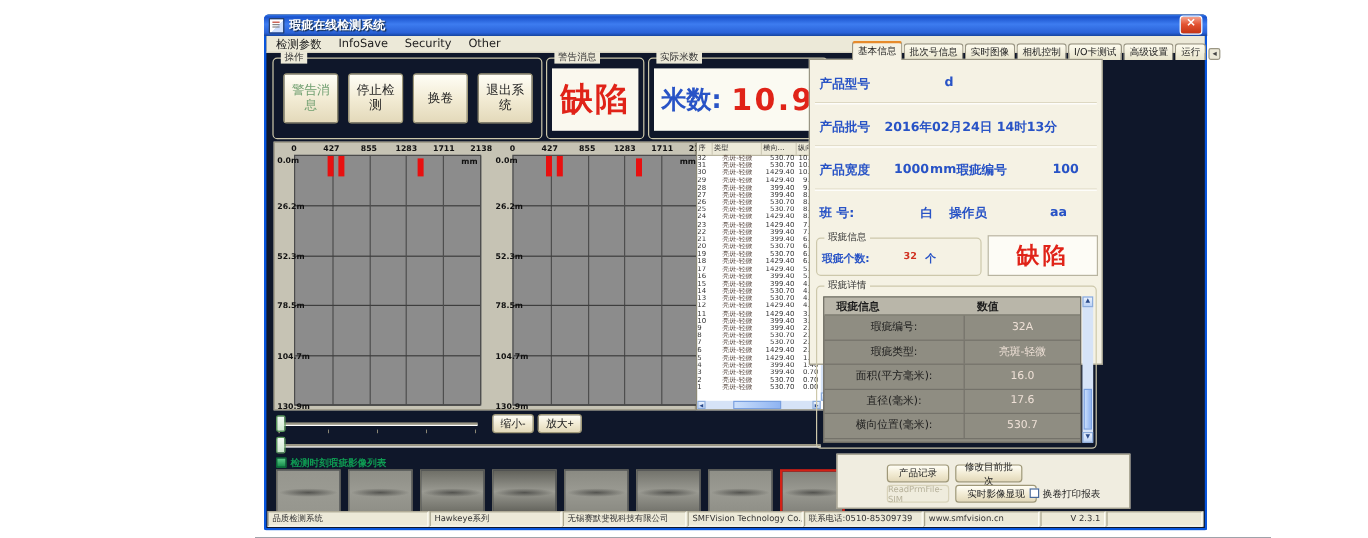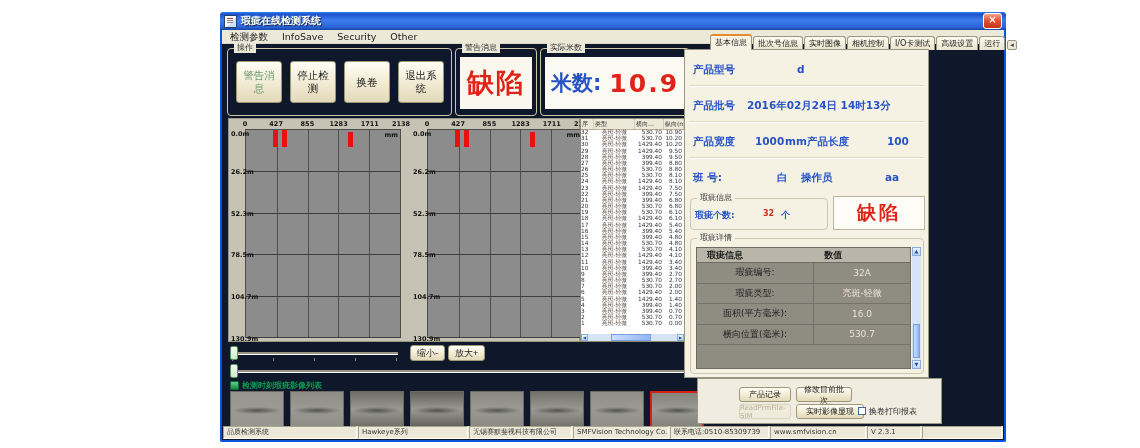--- a/index.html
+++ b/index.html
@@ -57,21 +57,21 @@
   .thumb-label{position:absolute;font-size:8px;color:#0e9a52;font-weight:bold;display:flex;align-items:center;gap:3px;white-space:nowrap}
   .thumb-label .ic{width:7px;height:7px;background:linear-gradient(#5ecf8a,#128a48);border:1px solid #0a6a36;border-radius:1px}
   .thumb{position:absolute;width:54px;height:37px;border:1px solid #6a6a62;box-sizing:border-box;overflow:hidden}
   .thumb:after{content:"";position:absolute;left:3%;right:3%;top:42%;height:22%;background:radial-gradient(ellipse at 50% 50%,rgba(15,15,15,.5),rgba(15,15,15,0) 72%)}
   .thumb.sel{border:2px solid #d42015}
   
   .tabs{position:absolute;left:488px;top:24px;height:14px;display:flex;align-items:flex-end}
   .tab{font-size:8px;color:#222;background:linear-gradient(#fdfbee,#e8e4cc);border:1px solid #9a9684;border-bottom:none;border-radius:3px 3px 0 0;padding:1px 4px;margin-right:1px;white-space:nowrap}
   .tab.active{background:#f5f2e4;border-top:2px solid #e68b2c;position:relative;z-index:2;padding-bottom:2px}
   .tab-arrow{font-size:7px;color:#444;border:1px solid #9a9684;background:#ece9d8;padding:0 2px;border-radius:2px;margin-left:1px}
-  .rp{position:absolute;left:462px;top:37px;width:245px;height:329px;background:#f5f2e4;border:1px solid #9a9684;box-sizing:border-box}
+  .rp{position:absolute;left:452px;top:37px;width:245px;height:255px;background:#f5f2e4;border:1px solid #9a9684;box-sizing:border-box}
   .frow{position:absolute;left:4px;right:4px;height:30px;border-bottom:1px solid #fff;box-shadow:0 -1px 0 #ddd8c2 inset}
   .flabel{position:absolute;color:#2853c6;font-size:10.5px;font-weight:bold;white-space:nowrap}
   .fvalue{position:absolute;color:#2853c6;font-size:10.5px;font-weight:bold;white-space:nowrap}
   .rp .group .glabel{background:#f5f2e4}
   .alarm-box{position:absolute;background:#fdfcf6;border:1px solid #b8b4a0;display:flex;align-items:center;justify-content:center}
   .alarm-text{color:#e02318;font-size:19px;font-weight:bold;letter-spacing:3px}
   .fd-table{position:absolute;left:5px;right:12px;top:8px;bottom:4px;border:1px solid #6e6c62;background:#8f8d82}
   .fd-head{display:grid;grid-template-columns:55% 45%;height:14px;background:#b9b6a9;border-bottom:1px solid #6e6c62;font-size:9px;font-weight:bold;color:#1c1c1c}
   .fd-head span{display:flex;align-items:center;padding-left:10px}
   .fd-row{display:grid;grid-template-columns:55% 45%;height:19.5px;border-bottom:1px solid #74726a;font-size:9px}
@@ -448,21 +448,21 @@
       <span class="fvalue" style="left:108px;top:7px">d</span>
     </div>
     <div class="frow" style="top:42px">
       <span class="flabel" style="left:4px;top:7px">产品批号</span>
       <span class="fvalue" style="left:58px;top:7px">2016年02月24日  14时13分</span>
     </div>
     <div class="frow" style="top:78px">
       <span class="flabel" style="left:4px;top:7px">产品宽度</span>
       <span class="fvalue" style="left:66px;top:7px">1000</span>
       <span class="fvalue" style="left:96px;top:7px">mm</span>
-      <span class="flabel" style="left:118px;top:7px">产品长度</span>
+      <span class="flabel" style="left:118px;top:7px">瑕疵编号</span>
       <span class="fvalue" style="left:198px;top:7px">100</span>
     </div>
     <div class="frow" style="top:114px;border-bottom:none;box-shadow:none">
       <span class="flabel" style="left:4px;top:7px">班 号:</span>
       <span class="fvalue" style="left:88px;top:7px">白</span>
       <span class="flabel" style="left:112px;top:7px">操作员</span>
       <span class="fvalue" style="left:196px;top:7px">aa</span>
     </div>
 
     <div class="group" style="left:5px;top:148px;width:138px;height:32px">
@@ -489,20 +489,24 @@
             </div>
             <div class="fd-row">
               <span class="lab">瑕疵类型:</span>
               <span class="val">亮斑-轻微</span>
             </div>
             <div class="fd-row">
               <span class="lab">面积(平方毫米):</span>
               <span class="val">16.0</span>
             </div>
             <div class="fd-row">
+              <span class="lab">直径(毫米):</span>
+              <span class="val">17.6</span>
+            </div>
+            <div class="fd-row">
               <span class="lab">横向位置(毫米):</span>
               <span class="val">530.7</span>
             </div>
           </div>
       </div>
       <div class="fd-scroll">
         <span class="sb-btn" style="top:0;left:0">▲</span>
         <span class="sb-btn" style="bottom:0;left:0">▼</span>
         <span class="sb-thumb" style="left:1px;bottom:11px;width:7px;height:34px"></span>
       </div>
@@ -518,17 +522,17 @@
     <span class="cb-label" style="left:171px;top:27px">换卷打印报表</span>
   </div>
 
   <div class="statusbar" id="statusbar">
       <span class="seg" style="width: 134px;">品质检测系统</span>
       <span class="seg" style="width: 110px;">Hawkeye系列</span>
       <span class="seg" style="width: 103px;">无锡赛默斐视科技有限公司</span>
       <span class="seg" style="width: 96px;">SMFVision Technology Co., Ltd</span>
       <span class="seg" style="width: 99px;">联系电话:0510-85309739</span>
       <span class="seg" style="width: 96px;">www.smfvision.cn</span>
-      <span class="seg" style="width: 54px;">V 2.3.1</span>
+      <span class="seg" style="width: 54px; text-align: right;">V 2.3.1</span>
       <span class="seg" style="flex: 1 1 0%;"></span>
     </div>
 
 </div>
 
 </body></html>

